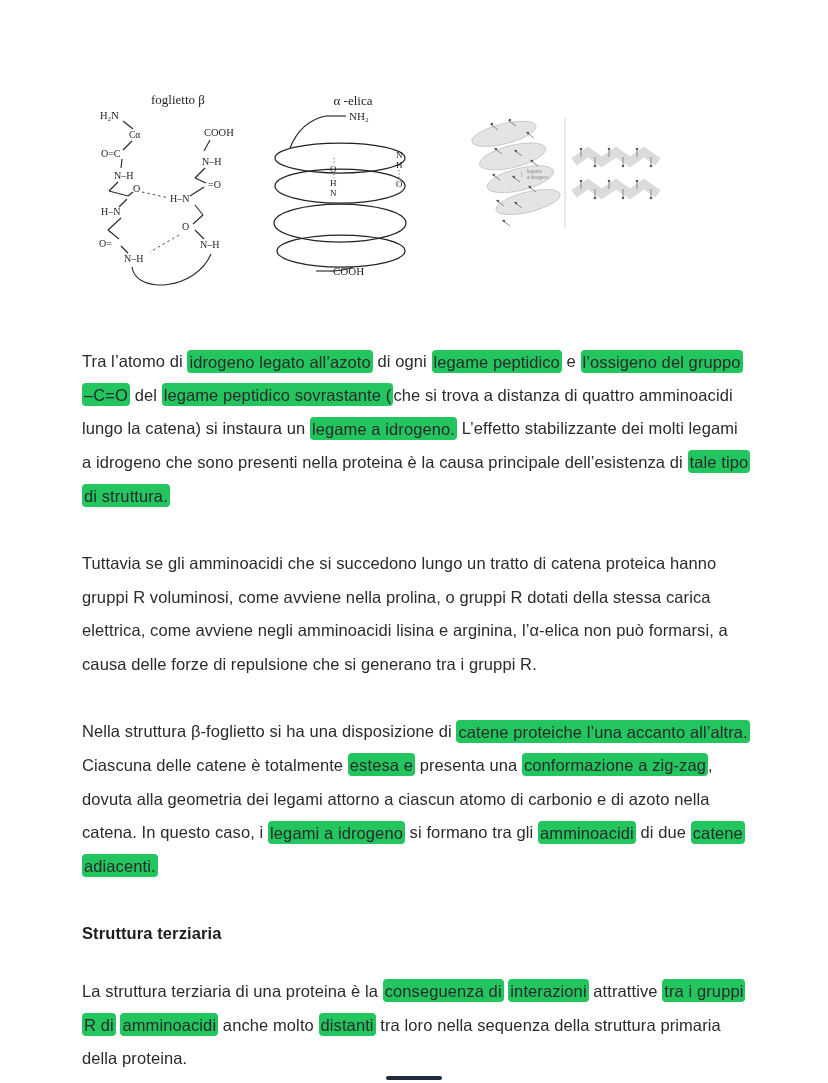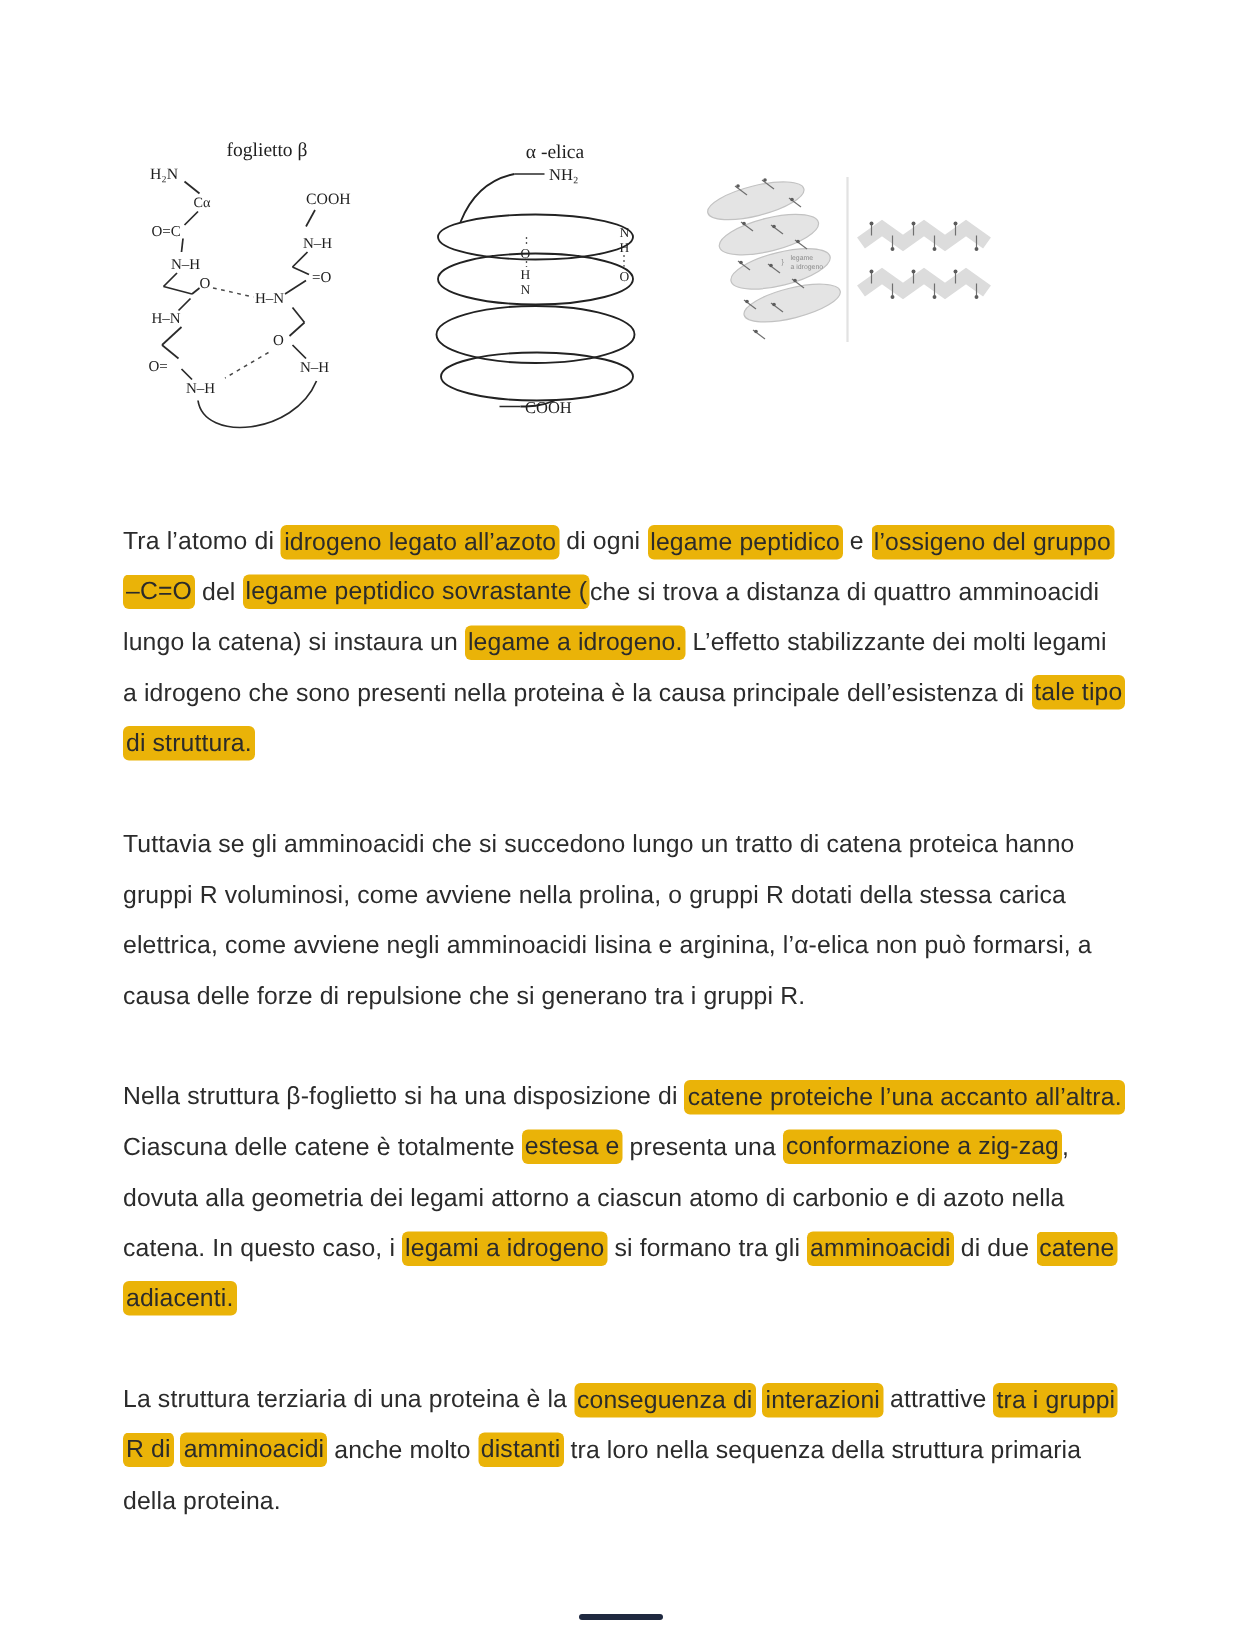--- a/index.html
+++ b/index.html
@@ -16,21 +16,21 @@
   .photo .stick{stroke:#6f6f6f;stroke-width:.8;}
   .photo .atom{fill:#5c5c5c;}
   .photo .sheetband{stroke:#dcdcdc;stroke-width:9;fill:none;}
   .photo .divider{stroke:#e2e2e2;stroke-width:1.5;}
   .photo .tinytxt{font-family:"Liberation Sans",sans-serif;font-size:4.6px;fill:#8a8a8a;}
   
   .textcol{position:absolute;left:82px;top:345px;width:668px;color:#2b2b2b;
            font-size:16.5px;line-height:33.6px;letter-spacing:.1px;}
   .para{margin:0 0 34px 0;}
   .heading{font-weight:bold;margin:0 0 24px 0;color:#1d1d1d;}
-  .hl{background:#eab308;border-radius:4px;padding:2.5px 2px;
+  .hl{background:#22c55e;border-radius:4px;padding:2.5px 2px;
       box-decoration-break:clone;-webkit-box-decoration-break:clone;}
   .b{font-weight:normal;}
   
   .home-bar{position:absolute;left:50%;transform:translateX(-50%);bottom:3px;
             width:56px;height:4.5px;border-radius:3px;background:#1f2940;}
 </style>
 </head>
 <body>
 
 <div class="page">
@@ -72,21 +72,21 @@
       <line class="ln" x1="111" y1="127" x2="101" y2="136"></line>
       <text x="90" y="142" font-size="10">O</text>
       <line class="dash" x1="87" y1="147" x2="58" y2="164"></line>
       <line class="ln" x1="103" y1="142" x2="112" y2="151"></line>
       <text x="108" y="160" font-size="10">N–H</text>
 
       <path class="ln" d="M 40,179 C 44,207 104,202 119,166"></path>
     </svg>
   </div>
 
-  <div class="fig" style="left:275px;top:88px;width:182px;height:200px;">
+  <div class="fig" style="left:258px;top:88px;width:182px;height:200px;">
     <svg width="182" height="200" viewBox="0 0 182 200">
       <text x="95" y="17" text-anchor="middle" font-size="13">α -elica</text>
       <line class="ln" x1="68" y1="28" x2="88" y2="28"></line>
       <text x="91" y="32" font-size="11">NH₂</text>
       <path class="coil" d="M 68,28 C 48,32 38,45 32,60"></path>
       <ellipse class="coil" cx="82" cy="70" rx="65" ry="15"></ellipse>
       <ellipse class="coil" cx="82" cy="98" rx="65" ry="17"></ellipse>
       <ellipse class="coil" cx="82" cy="135" rx="66" ry="19"></ellipse>
       <ellipse class="coil" cx="83" cy="163" rx="64" ry="16"></ellipse>
 
@@ -178,17 +178,18 @@
             <circle class="atom" cx="183" cy="88" r="1.3"></circle>
         </g>
       </g>
     </svg>
   </div>
 
   <div class="textcol">
     <div class="para"><span class="">Tra l’atomo di </span><span class="hl ">idrogeno legato all’azoto</span><span class=""> di ogni </span><span class="hl ">legame peptidico</span><span class=""> e </span><span class="hl ">l’ossigeno del gruppo –C=O</span><span class=""> del </span><span class="hl ">legame peptidico sovrastante (</span><span class="">che si trova a distanza di quattro amminoacidi lungo la catena) si instaura un </span><span class="hl ">legame a idrogeno.</span><span class=""> L’effetto stabilizzante dei molti legami a idrogeno che sono presenti nella proteina è la causa principale dell’esistenza di </span><span class="hl ">tale tipo di struttura.</span></div>
     <div class="para"><span class="">Tuttavia se gli amminoacidi che si succedono lungo un tratto di catena proteica hanno gruppi R voluminosi, come avviene nella prolina, o gruppi R dotati della stessa carica elettrica, come avviene negli amminoacidi lisina e arginina, l’α-elica non può formarsi, a causa delle forze di repulsione che si generano tra i gruppi R.</span></div>
     <div class="para"><span class="">Nella struttura  </span><span class="b">β-foglietto</span><span class=""> si ha una disposizione di </span><span class="hl ">catene proteiche l’una accanto all’altra.</span><span class=""> Ciascuna delle catene è totalmente </span><span class="hl ">estesa e</span><span class=""> presenta una </span><span class="hl ">conformazione a zig-zag</span><span class="">, dovuta alla geometria dei legami attorno a ciascun atomo di carbonio e di azoto nella catena. In questo caso, i </span><span class="hl ">legami a idrogeno</span><span class=""> si formano tra gli </span><span class="hl ">amminoacidi</span><span class=""> di due </span><span class="hl ">catene adiacenti.</span></div>
+    <div class="heading">Struttura terziaria</div>
     <div class="para"><span class="">La struttura terziaria di una proteina è la </span><span class="hl ">conseguenza di</span><span class=""> </span><span class="hl ">interazioni</span><span class=""> attrattive </span><span class="hl ">tra i gruppi R di</span><span class=""> </span><span class="hl ">amminoacidi</span><span class=""> anche molto </span><span class="hl ">distanti</span><span class=""> tra loro nella sequenza della struttura primaria della proteina.</span></div>
   </div>
 
   <div class="home-bar"></div>
 </div>
 
 </body></html>

